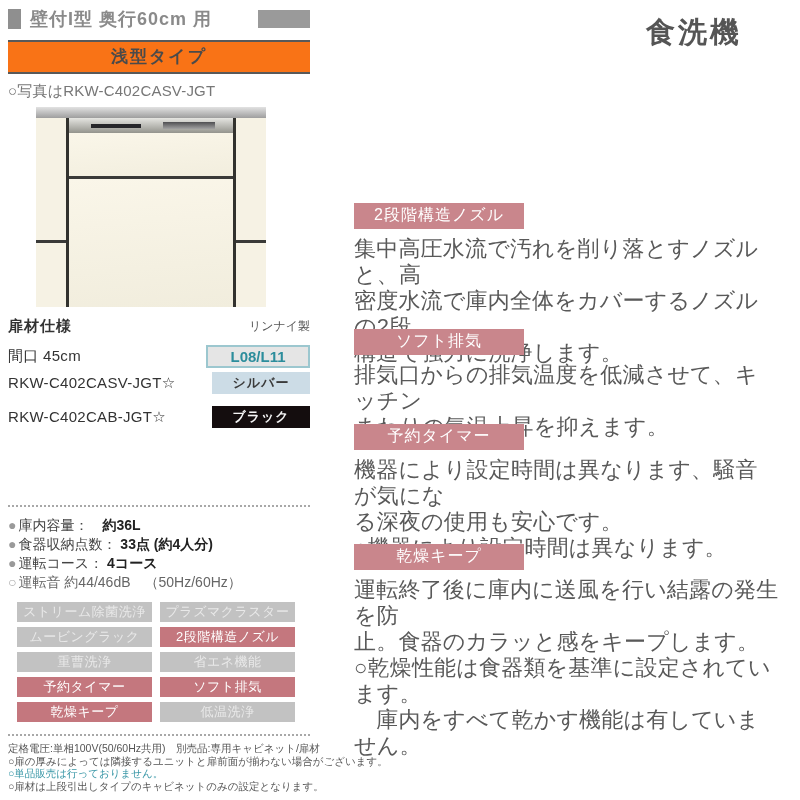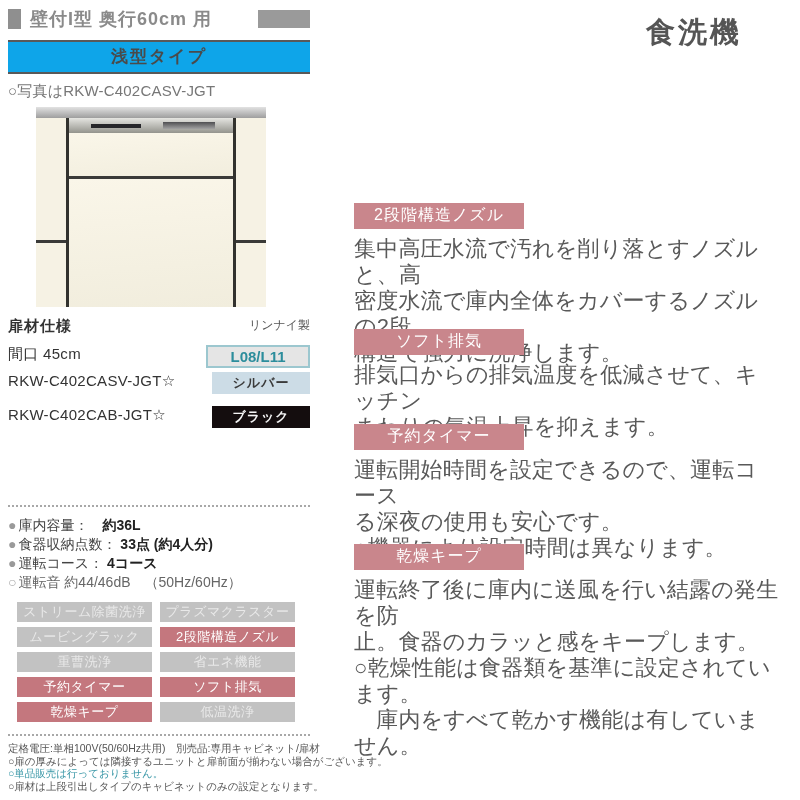--- a/index.html
+++ b/index.html
@@ -9,42 +9,42 @@
 
   
   .left-col { position:absolute; left:8px; top:8px; width:302px; }
 
   .lhead { display:flex; align-items:center; height:22px; }
   .lhead .sq { width:13px; height:20px; background:#8f8f8f; margin-right:9px; flex:0 0 auto; }
   .lhead .t { font-size:18px; font-weight:600; color:#8a8a8a; letter-spacing:1px; white-space:nowrap; }
   .lhead .bar { width:52px; height:18px; background:#9a9a9a; margin-left:auto; flex:0 0 auto; }
 
   .banner { margin-top:10px; border-top:2px solid #595959; border-bottom:2px solid #595959;
-    background:#0ea5e9; text-align:center; font-size:17px; font-weight:bold; color:#4a4a4a;
+    background:#f97316; text-align:center; font-size:17px; font-weight:bold; color:#4a4a4a;
     padding:3px 0 4px; letter-spacing:2px; }
 
   .caption { margin-top:8px; font-size:15px; color:#777; letter-spacing:.2px; }
 
   
   .photo { position:relative; margin:6px 0 0 28px; width:230px; height:200px; background:#fff; }
   .counter { height:11px; background:linear-gradient(#e2e2e2,#9e9e9e); }
   .cabrow { display:flex; height:189px; }
   .cab { width:30px; background:#f6f2e4; position:relative; }
   .cab .hgap { position:absolute; left:0; right:0; top:122px; height:3px; background:#3a3a38; }
   .vgap { width:3px; background:#32322e; }
   .dw { flex:1; display:flex; flex-direction:column; background:#f6f2e4; }
   .cpanel { height:15px; background:linear-gradient(#e5e5e1,#94948d); display:flex; align-items:center; padding:0 8px; }
   .btn1 { width:50px; height:4px; background:#26262a; margin-left:14px; }
   .btn2 { width:52px; height:7px; background:linear-gradient(#4f4f52,#a2a2a2); margin-left:22px; }
   .updrawer { height:46px; border-bottom:3px solid #3a3a38; background:linear-gradient(175deg,#faf6e9,#f2eede); }
   .door { flex:1; background:linear-gradient(175deg,#faf6e9,#f1edd f)||#f6f2e4; background:linear-gradient(175deg,#faf6e9,#f1eddd); }
 
   
   .doorspec { margin-top:10px; }
-  .drow { display:flex; align-items:flex-start; justify-content:space-between;gap:14px; }
+  .drow { display:flex; align-items:center; justify-content:space-between;gap:14px; }
   .dtitle { font-size:15px; font-weight:bold; color:#333; letter-spacing:1px; }
   .maker { font-size:12px; color:#555; }
   .r2 { margin-top:9px; }
   .r3 { margin-top:4px; }
   .r4 { margin-top:12px; }
   .wlabel, .mcode { font-size:15px; color:#333; letter-spacing:.3px; }
   .pcode { width:104px; text-align:center; font-size:15px; font-weight:bold; color:#2c8d9c;
     border:2px solid #9cc7cf; background:#e5e5e5; padding:1px 0; }
   .badge { width:98px; text-align:center; font-size:13px; font-weight:bold; padding:2px 0; letter-spacing:1px; }
   .badge.silver { background:#ccdce6; color:#3a3a3a; }
@@ -194,21 +194,21 @@
 
     <div class="sec sec2">
       <div class="slabel">ソフト排気</div>
       <div class="sbody">排気口からの排気温度を低減させて、キッチン
 まわりの気温上昇を抑えます。</div>
       <div class="snote"></div>
     </div>
 
     <div class="sec sec3">
       <div class="slabel">予約タイマー</div>
-      <div class="sbody">運転開始時間を設定できるので、運転コース
+      <div class="sbody">機器により設定時間は異なります、騒音が気にな
 る深夜の使用も安心です。</div>
       <div class="snote">○機器により設定時間は異なります。</div>
     </div>
 
     <div class="sec sec4">
       <div class="slabel">乾燥キープ</div>
       <div class="sbody">運転終了後に庫内に送風を行い結露の発生を防
 止。食器のカラッと感をキープします。</div>
       <div class="snote">○乾燥性能は食器類を基準に設定されています。
 　庫内をすべて乾かす機能は有していません。</div>

